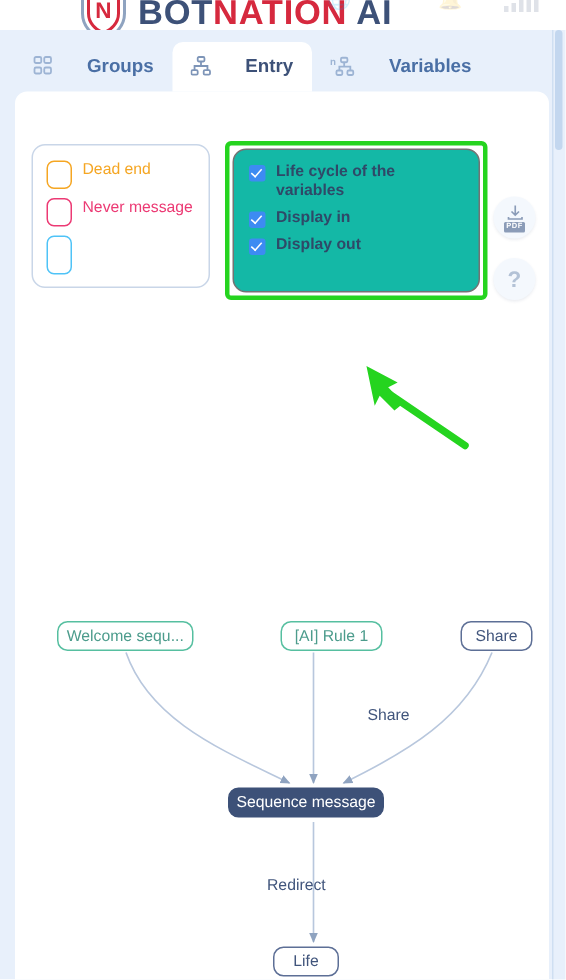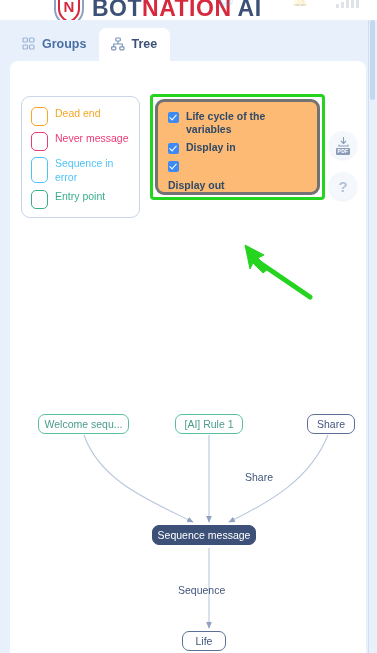--- a/index.html
+++ b/index.html
@@ -50,21 +50,21 @@
     position: absolute; right: 2px; top: 0; width: 5px; height: 80px;
     background: #c3d7ef; border-radius: 3px;
   }
 
   
   .tabbar {
     position: absolute; left: 10px; top: 8px; width: 356px; height: 33px;
     display: flex; align-items: flex-end;
   }
   .tab {
-    display: flex; align-items: center; gap: 6px;
+    display: flex; align-items: center; gap: 22px;
     padding: 7px 13px 8px 12px; height: 33px;
     font-size: 12.5px; font-weight: bold; color: #4a6fa5;
     border-radius: 7px 7px 0 0; cursor: pointer; white-space: nowrap;
   }
   .tab.active { background: #ffffff; color: #3d5178; }
   .tab svg { display: block; flex: none; }
 
   
   .card {
     position: absolute; left: 10px; top: 41px; width: 356px; height: 592px;
@@ -86,25 +86,25 @@
   }
   .legend-label { font-size: 10.5px; line-height: 14px; }
 
   
   .cbx-highlight {
     position: absolute; left: 140px; top: 33px; width: 175px; height: 106px;
     border: 3px solid #25d41f; border-radius: 4px;
   }
   .cbx-panel {
     position: absolute; left: 145px; top: 38px; width: 165px; height: 96px;
-    border: 3px solid #737373; border-radius: 9px; background: #fdba74;
+    border: 1px solid #737373; border-radius: 9px; background: #14b8a6;
     padding: 8px 10px;
   }
   .cbx-row { display: flex; align-items: flex-start; gap: 7px; margin-bottom: 5px; }
-  .cbx-row:last-child { margin-bottom: 0; flex-direction: column; }
+  .cbx-row:last-child { margin-bottom: 0; }
   .cbx {
     flex: none; width: 11px; height: 11px; border-radius: 2px;
     background: #3d8bf2; position: relative; margin-top: 2px; cursor: pointer;
   }
   .cbx::after {
     content: ""; position: absolute; left: 3px; top: 1px;
     width: 3px; height: 6px; border: solid #fff;
     border-width: 0 1.6px 1.6px 0; transform: rotate(42deg);
   }
   .cbx-label {
@@ -188,23 +188,35 @@
 
       <div class="tab active">
         <span>
           <svg width="14" height="14" viewBox="0 0 14 14" fill="none" stroke="#7e95b8" stroke-width="1.2">
             <rect x="4.8" y="1" width="4.5" height="3" rx=".8"></rect>
             <rect x=".6" y="9.8" width="4.2" height="3" rx=".8"></rect>
             <rect x="8.8" y="9.8" width="4.2" height="3" rx=".8"></rect>
             <path d="M7 4v3M2.7 9.8V7h8.6v2.8"></path>
           </svg>
         </span>
-        <span>Tree</span>
-      </div>
-
+        <span>Entry</span>
+      </div>
+
+      <div class="tab">
+        <span>
+          <svg width="17" height="14" viewBox="0 0 17 14" fill="none" stroke="#9db4d4" stroke-width="1.2">
+            <text x="0" y="6.5" font-size="6.5" fill="#9db4d4" stroke="none" font-family="Liberation Sans, sans-serif">n</text>
+            <rect x="7.3" y="1.5" width="4.3" height="3" rx=".8"></rect>
+            <rect x="4.3" y="10" width="3.9" height="3" rx=".8"></rect>
+            <rect x="11.6" y="10" width="3.9" height="3" rx=".8"></rect>
+            <path d="M9.45 4.5v2.9M6.25 10V7.4h7.3V10"></path>
+          </svg>
+        </span>
+        <span>Variables</span>
+      </div>
     </div>
 
     <div class="card">
 
       <div class="graph">
         <svg width="356" height="592">
           <defs>
             <marker id="ah" markerWidth="7" markerHeight="7" refX="5.4" refY="3" orient="auto" markerUnits="strokeWidth">
               <path d="M0,0.4 L6,3 L0,5.6 z" fill="#8fa3c0"></path>
             </marker>
@@ -216,56 +228,51 @@
 
           <path d="M318,374 C300,418 262,440 219,461" fill="none" stroke="#b8c7dd" stroke-width="1.1" marker-end="url(#ah)"></path>
 
           <path d="M199,487 L199,567" fill="none" stroke="#b8c7dd" stroke-width="1.1" marker-end="url(#ah)"></path>
         </svg>
 
         <div class="node green" style="left:28px; top:353px; width:91px;">
           <span>Welcome sequ...</span>
         </div>
 
-        <div class="node green" style="left:165px; top:353px; width:68px;">
+        <div class="node green" style="left:177px; top:353px; width:68px;">
           <span>[AI] Rule 1</span>
         </div>
 
         <div class="node navy-outline" style="left:297px; top:353px; width:48px;">
           <span>Share</span>
         </div>
 
         <div class="node navy-fill" style="left:142px; top:464px; width:104px;">
           <span>Sequence message</span>
         </div>
 
         <div class="node navy-outline" style="left:172px; top:570px; width:44px;">
           <span>Life</span>
         </div>
 
         <div class="edge-label" style="left:235px; top:410px;">Share</div>
-        <div class="edge-label" style="left:168px; top:523px;">Sequence</div>
+        <div class="edge-label" style="left:168px; top:523px;">Redirect</div>
       </div>
 
       <div class="legend">
         <div class="legend-row">
           <span class="swatch" style="border-color:#F5A623"></span>
           <span class="legend-label" style="color:#F5A623">Dead end</span>
         </div>
         <div class="legend-row">
           <span class="swatch" style="border-color:#EC3A74"></span>
           <span class="legend-label" style="color:#EC3A74">Never message</span>
         </div>
         <div class="legend-row">
           <span class="swatch" style="border-color:#4FC3F7; height:26px"></span>
-          <span class="legend-label" style="color:#4FC3F7; max-width:72px">Sequence in error</span>
-        </div>
-        <div class="legend-row">
-          <span class="swatch" style="border-color:#3AAE8C"></span>
-          <span class="legend-label" style="color:#3AAE8C">Entry point</span>
         </div>
       </div>
 
       <div class="cbx-highlight"></div>
 
       <div class="cbx-panel">
         <div class="cbx-row">
           <span class="cbx"></span>
           <span class="cbx-label">Life cycle of the variables</span>
         </div>

